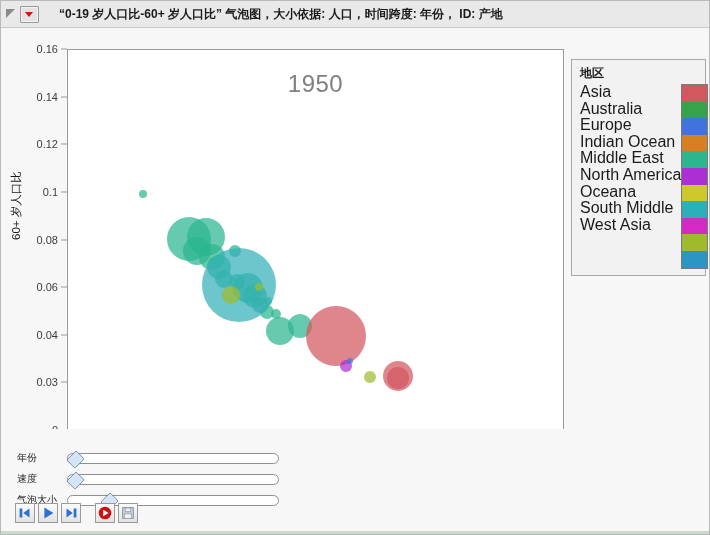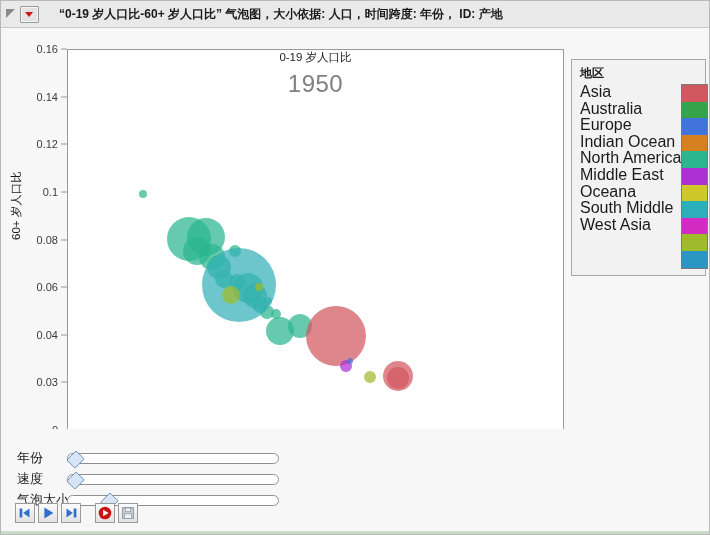--- a/index.html
+++ b/index.html
@@ -221,21 +221,21 @@
     height: 105px;
     background: #f7f7f7;
   }
   .slider-row {
     position: absolute;
     height: 18px;
     display: flex;
     align-items: center;
   }
   .slider-label {
-    font-size: 13px;
+    font-size: 10px;
     color: #1a1a1a;
     width: 62px;
     text-align: left;
     padding-left: 16px;
     box-sizing: border-box;
     white-space: nowrap;
   }
   .slider-track {
     position: relative;
     height: 11px;
@@ -358,32 +358,31 @@
           <div class="xtickmark" style="left: 368.342px; top: 402px;"></div>
           <div class="xtick" style="left: 368.342px; top: 406px;">0.75</div>
           <div class="xtickmark" style="left: 451.175px; top: 402px;"></div>
           <div class="xtick" style="left: 451.175px; top: 406px;">0.8</div>
           <div class="xtickmark" style="left: 534.008px; top: 402px;"></div>
           <div class="xtick" style="left: 534.008px; top: 406px;">0.85</div>
         </div>
     </div>
 
     <div class="ylabel">60+ 岁人口比</div>
-    <div class="xlabel">0-19 岁人口比</div>
 
     <div class="legend">
       <div class="legend-title">地区</div>
       <div class="legend-body">
         <div class="legend-labels" id="legend-labels">
             <div class="legend-label">Asia</div>
             <div class="legend-label">Australia</div>
             <div class="legend-label">Europe</div>
             <div class="legend-label">Indian Ocean</div>
+            <div class="legend-label">Middle East</div>
             <div class="legend-label">North America</div>
-            <div class="legend-label">Middle East</div>
             <div class="legend-label">Oceana</div>
             <div class="legend-label">South Middle</div>
             <div class="legend-label">West Asia</div>
           </div>
         <div class="legend-swatches" id="legend-swatches">
             <div class="legend-swatch" style="background: rgb(210, 88, 95);"></div>
             <div class="legend-swatch" style="background: rgb(52, 163, 73);"></div>
             <div class="legend-swatch" style="background: rgb(64, 116, 220);"></div>
             <div class="legend-swatch" style="background: rgb(213, 129, 31);"></div>
             <div class="legend-swatch" style="background: rgb(43, 182, 143);"></div>

